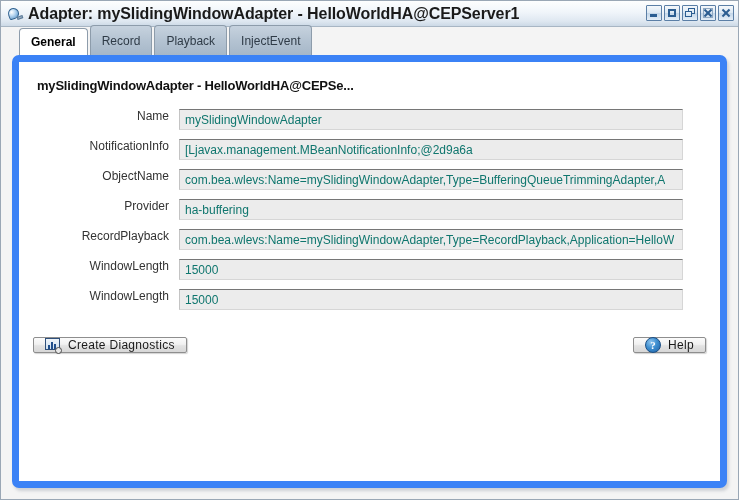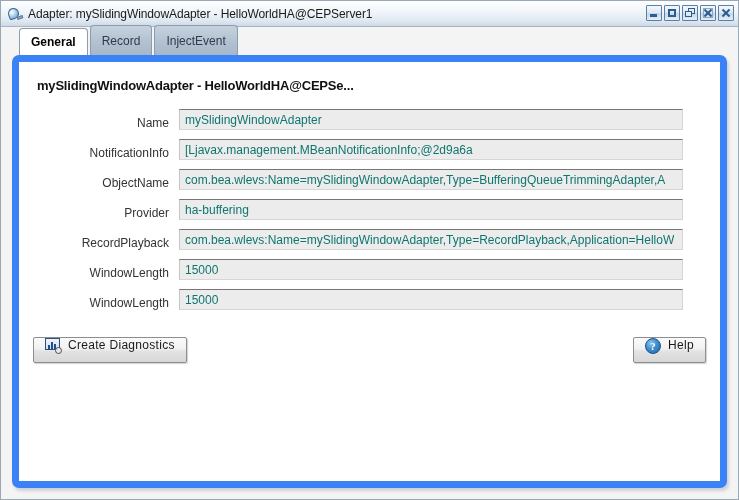--- a/index.html
+++ b/index.html
@@ -43,22 +43,22 @@
     position: relative;
   }
   .title-icon {
     width: 18px;
     height: 18px;
     flex: 0 0 18px;
     margin-right: 4px;
     position: relative;
   }
   .title-text {
-    font-size: 12px;
-    font-weight: normal;
+    font-size: 16px;
+    font-weight: bold;
     color: #1a1a1a;
     white-space: nowrap;
     overflow: hidden;
     letter-spacing: -0.1px;
   }
   .win-buttons {
     position: absolute;
     right: 4px;
     top: 4px;
     display: flex;
@@ -161,21 +161,21 @@
     margin: 2px 0 16px 4px;
     letter-spacing: -0.2px;
   }
 
   
   .form {
     margin: 0 0 0 0;
   }
   .row {
     display: flex;
-    align-items: flex-end;
+    align-items: flex-start;
     margin-bottom: 9px;
   }
   .row-label {
     flex: 0 0 146px;
     text-align: right;
     padding-right: 10px;
     font-size: 12px;
     color: #333333;
     box-sizing: border-box;
     white-space: nowrap;
@@ -206,23 +206,23 @@
   
   .button-bar {
     position: absolute;
     left: 14px;
     right: 14px;
     top: 275px;
     height: 30px;
   }
   .btn {
     box-sizing: border-box;
-    height: 26px;
+    height: 16px;
     display: inline-flex;
-    align-items: flex-start;
+    align-items: center;
     gap: 7px;
     padding: 0 11px;
     background: linear-gradient(to bottom, #fbfbfb 0%, #f1f1f1 45%, #e3e3e3 55%, #d7d7d7 100%);
     border: 1px solid #8e8e8e;
     border-radius: 2px;
     font-size: 12px;
     color: #1a1a1a;
     cursor: pointer;
     box-shadow: 1px 1px 1px rgba(130,130,130,0.35);
     letter-spacing: 0.3px;
@@ -324,20 +324,23 @@
   </div>
 
   <div class="tabstrip">
     <div class="tab active">
       <span>General</span>
     </div>
     <div class="tab">
       <span>Record</span>
     </div>
     <div class="tab">
+      <span>Playback</span>
+    </div>
+    <div class="tab">
       <span>InjectEvent</span>
     </div>
   </div>
 
   <div class="panel-wrap">
     <div class="panel">
 
       <div class="panel-heading">mySlidingWindowAdapter - HelloWorldHA@CEPSe...</div>
 
       <div class="form">

